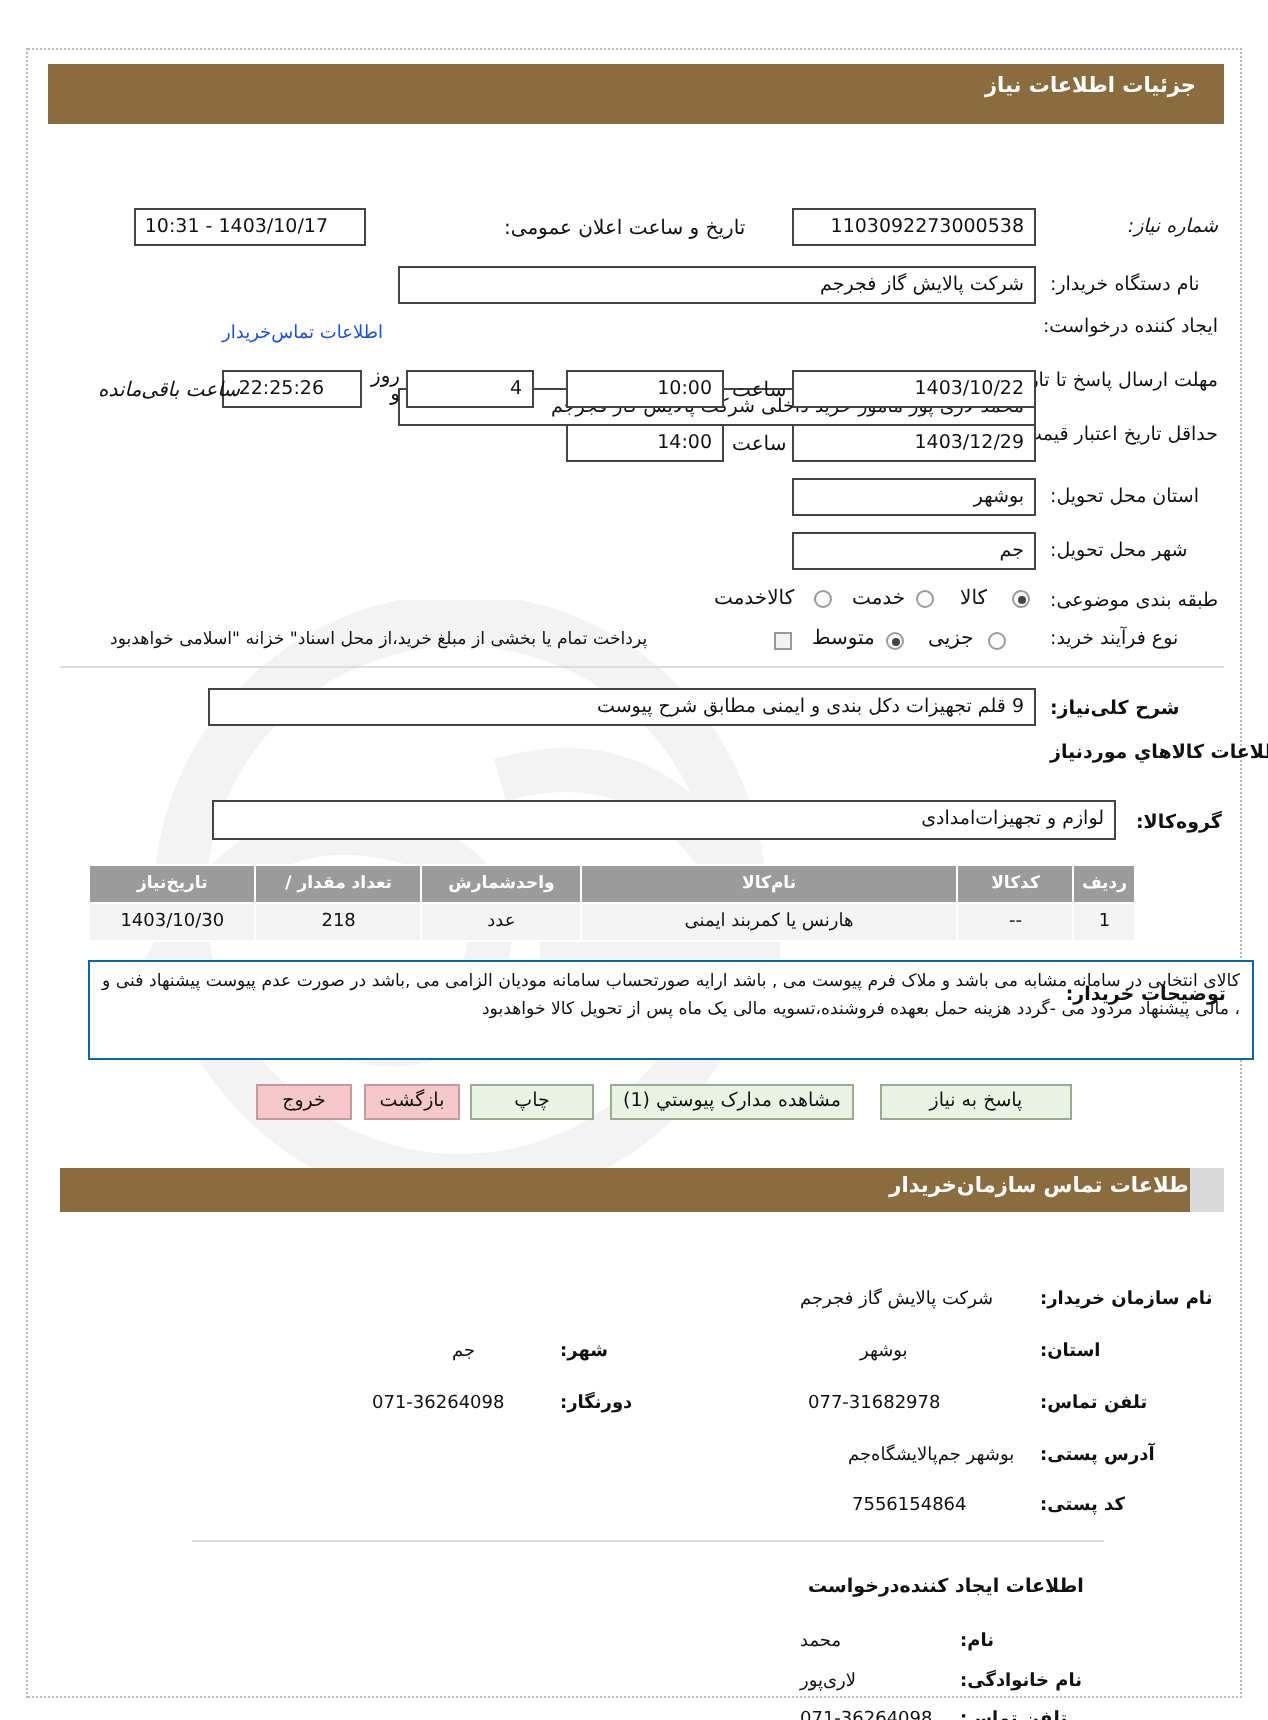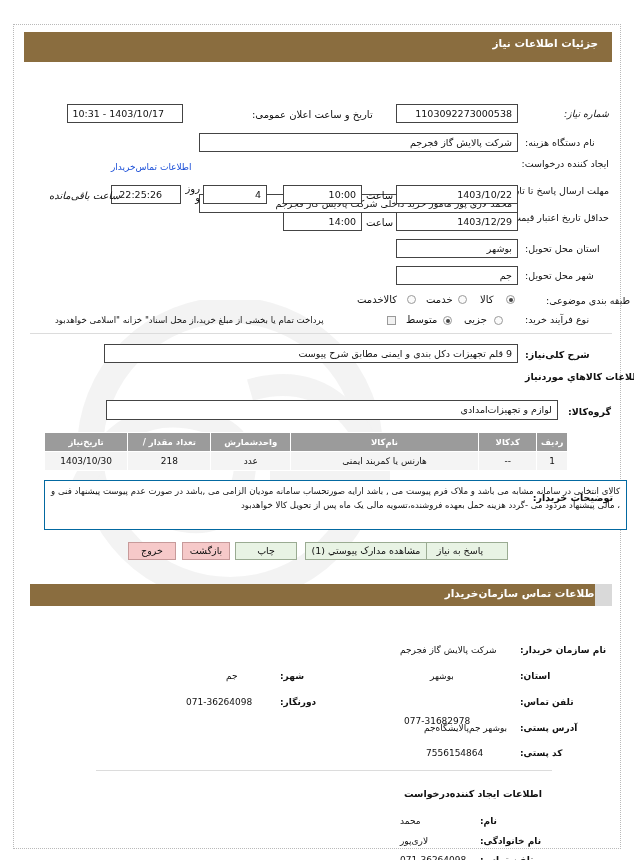--- a/index.html
+++ b/index.html
@@ -254,21 +254,21 @@
 
 <div class="content">
 
   <div class="section-bar" id="bar-details">جزئیات   اطلاعات نیاز</div>
 
   <div class="lbl" style="left:525px; top:108px; width:84px;font-style:italic;">شماره نیاز:</div>
   <div class="box" style="left:396px; top:104px; width:122px; height:19px;">1103092273000538</div>
   <div class="plain" style="left:252px; top:108px;">تاریخ و ساعت اعلان عمومی:</div>
   <div class="box ctr" style="left:67px; top:104px; width:116px; height:19px;">1403/10/17 - 10:31</div>
 
-  <div class="lbl" style="left:525px; top:137px;">نام دستگاه هزینه:</div>
+  <div class="lbl" style="left:525px; top:137px;">نام دستگاه خریدار:</div>
   <div class="box" style="left:199px; top:133px; width:319px; height:19px;">شرکت پالایش گاز فجرجم</div>
 
   <div class="lbl" style="left:525px; top:158px; width:84px; line-height:11px;">ایجاد کننده درخواست:</div>
   <div class="box" style="left:199px; top:158px; width:319px; height:19px;margin-top:36px;">محمد لاری پور مامور خرید داخلی شرکت پالایش گاز فجرجم</div>
   <div class="link" style="left:111px; top:162px;">اطلاعات تماس‌خریدار</div>
 
   <div class="lbl" style="left:525px; top:185px; width:84px; line-height:11px;">مهلت ارسال پاسخ تا تاریخ:</div>
   <div class="box" style="left:396px; top:185px; width:122px; height:19px;">1403/10/22</div>
   <div class="plain" style="left:366px; top:189px;">ساعت</div>
   <div class="box" style="left:283px; top:185px; width:79px; height:19px;">10:00</div>
@@ -282,21 +282,21 @@
   <div class="box" style="left:396px; top:212px; width:122px; height:19px;">1403/12/29</div>
   <div class="plain" style="left:366px; top:216px;">ساعت</div>
   <div class="box" style="left:283px; top:212px; width:79px; height:19px;">14:00</div>
 
   <div class="lbl" style="left:525px; top:243px;">استان محل تحویل:</div>
   <div class="box" style="left:396px; top:239px; width:122px; height:19px;">بوشهر</div>
 
   <div class="lbl" style="left:525px; top:270px;">شهر محل تحویل:</div>
   <div class="box" style="left:396px; top:266px; width:122px; height:19px;">جم</div>
 
-  <div class="lbl" style="left:525px; top:295px;margin-left:21px;">طبقه بندی موضوعی:</div>
+  <div class="lbl" style="left:525px; top:295px;">طبقه بندی موضوعی:</div>
   <div class="radio on" style="left:506px; top:295px;"></div>
   <div class="plain" style="left:480px; top:293px;">کالا</div>
   <div class="radio" style="left:458px; top:295px;"></div>
   <div class="plain" style="left:426px; top:293px;">خدمت</div>
   <div class="radio" style="left:407px; top:295px;"></div>
   <div class="plain" style="left:357px; top:293px;">کالا‌خدمت</div>
 
   <div class="lbl" style="left:525px; top:314px;">نوع فرآیند خرید:</div>
   <div class="radio" style="left:494px; top:316px;"></div>
   <div class="plain" style="left:464px; top:313px;">جزیی</div>
@@ -334,39 +334,39 @@
         <td>عدد</td>
         <td>218</td>
         <td>1403/10/30</td>
       </tr>
     </tbody>
   </table>
 
   <div class="lbl b" style="left:573px; top:492px; width:40px; line-height:12px; z-index:3;">توضیحات خریدار:</div>
   <div id="notes-box">کالای  انتخابی در سامانه مشابه می باشد و ملاک فرم پیوست می , باشد  ارایه  صورتحساب سامانه مودیان الزامی می ,باشد در صورت عدم پیوست پیشنهاد فنی و ، مالی  پیشنهاد مردود می -گردد  هزینه حمل بعهده  فروشنده،تسویه مالی یک ماه پس از تحویل کالا خواهد‌بود</div>
 
-  <div class="btn" style="left:412px; top:542px; width:96px;">پاسخ به نیاز</div>
+  <div class="btn" style="left:440px; top:542px; width:96px;">پاسخ به نیاز</div>
   <div class="btn" style="left:305px; top:542px; width:122px;">مشاهده مدارک پیوستي (1)</div>
   <div class="btn" style="left:235px; top:542px; width:62px;">چاپ</div>
   <div class="btn danger" style="left:182px; top:542px; width:48px;">بازگشت</div>
   <div class="btn danger" style="left:128px; top:542px; width:48px;">خروج</div>
 
   <div class="section-bar" id="bar-contact">اطلاعات  تماس سازمان‌خریدار</div>
   <div class="bar-corner"></div>
 
   <div class="c-lbl" style="left:520px; top:645px;">نام سازمان خریدار:</div>
   <div class="c-val" style="left:400px; top:645px;">شرکت پالایش گاز فجرجم</div>
 
   <div class="c-lbl" style="left:520px; top:671px;">استان:</div>
   <div class="c-val" style="left:430px; top:671px;">بوشهر</div>
   <div class="c-lbl" style="left:280px; top:671px;">شهر:</div>
   <div class="c-val" style="left:226px; top:671px;">جم</div>
 
   <div class="c-lbl" style="left:520px; top:697px;">تلفن تماس:</div>
-  <div class="c-val" style="left:404px; top:697px;margin-top:19px;">077-31682978</div>
+  <div class="c-val" style="left:404px; top:697px;">077-31682978</div>
   <div class="c-lbl" style="left:280px; top:697px;">دورنگار:</div>
   <div class="c-val" style="left:186px; top:697px;">071-36264098</div>
 
   <div class="c-lbl" style="left:520px; top:723px;">آدرس پستی:</div>
   <div class="c-val" style="left:396px; top:723px;margin-left:28px;">بوشهر جم‌پالایشگاه‌جم</div>
 
   <div class="c-lbl" style="left:520px; top:748px;">کد پستی:</div>
   <div class="c-val" style="left:426px; top:748px;">7556154864</div>
 
   <div class="hr" style="left:96px; top:770px; width:456px;"></div>

